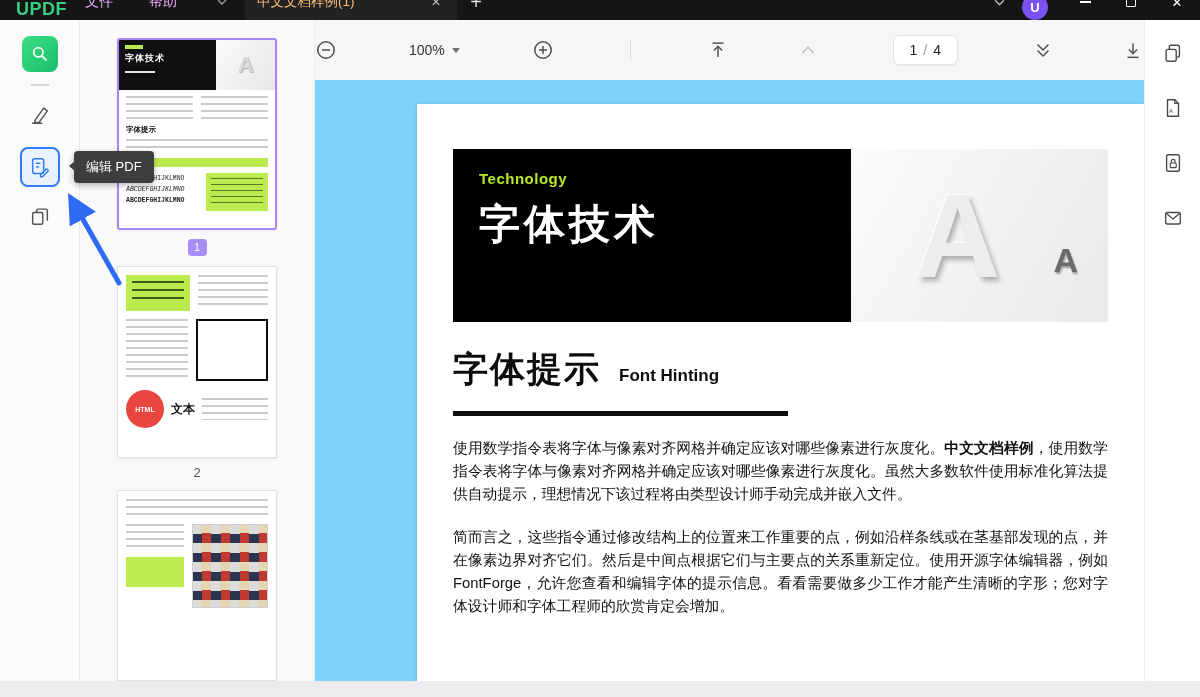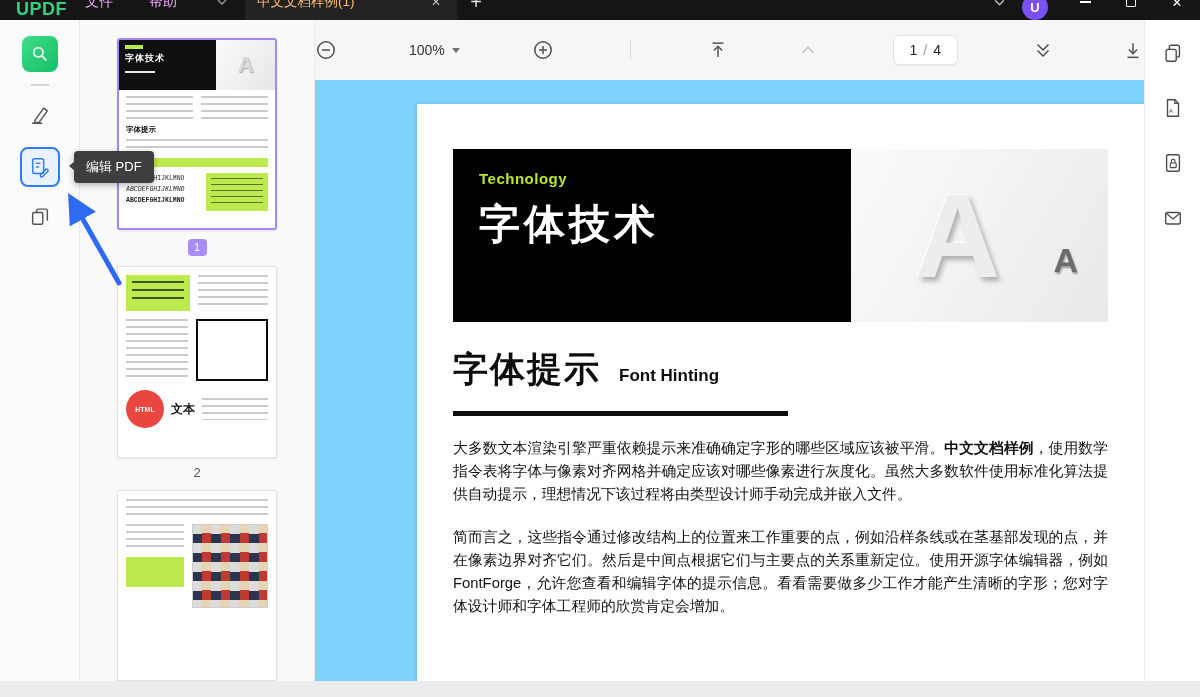--- a/index.html
+++ b/index.html
@@ -336,21 +336,21 @@
           </div>
         </div>
 
 
         <div class="section-head">
           <span class="section-title">字体提示</span>
           <span class="section-sub">Font Hinting</span>
         </div>
         <div class="section-rule"></div>
 
-        <p class="doc-p doc-p2"><span>大多数文本渲染引擎严重依赖提示来准确确定字形的哪些区域应该被平滑。</span><span class="b">中文文档样例</span><span>，使用数学指令表将字体与像素对齐网格并确定应该对哪些像素进行灰度化。虽然大多数软件使用标准化算法提供自动提示，理想情况下该过程将由类型设计师手动完成并嵌入文件。</span></p>
+        <p class="doc-p doc-p2"><span>使用数学指令表将字体与像素对齐网格并确定应该对哪些像素进行灰度化。</span><span class="b">中文文档样例</span><span>，使用数学指令表将字体与像素对齐网格并确定应该对哪些像素进行灰度化。虽然大多数软件使用标准化算法提供自动提示，理想情况下该过程将由类型设计师手动完成并嵌入文件。</span></p>
 
         <p class="doc-p doc-p3">简而言之，这些指令通过修改结构上的位置来工作重要的点，例如沿样条线或在茎基部发现的点，并在像素边界对齐它们。然后是中间点根据它们与主要点的关系重新定位。使用开源字体编辑器，例如 FontForge，允许您查看和编辑字体的提示信息。看看需要做多少工作才能产生清晰的字形；您对字体设计师和字体工程师的欣赏肯定会增加。</p>
       </div>
     </div>
   </main>
 
   <aside class="right-rail">
     <span class="rr-btn">
       <svg width="22" height="22" viewBox="0 0 24 24">
         <rect x="8" y="3.5" width="11" height="13" rx="2" fill="none" stroke="#4a4a4a" stroke-width="1.5"></rect>

